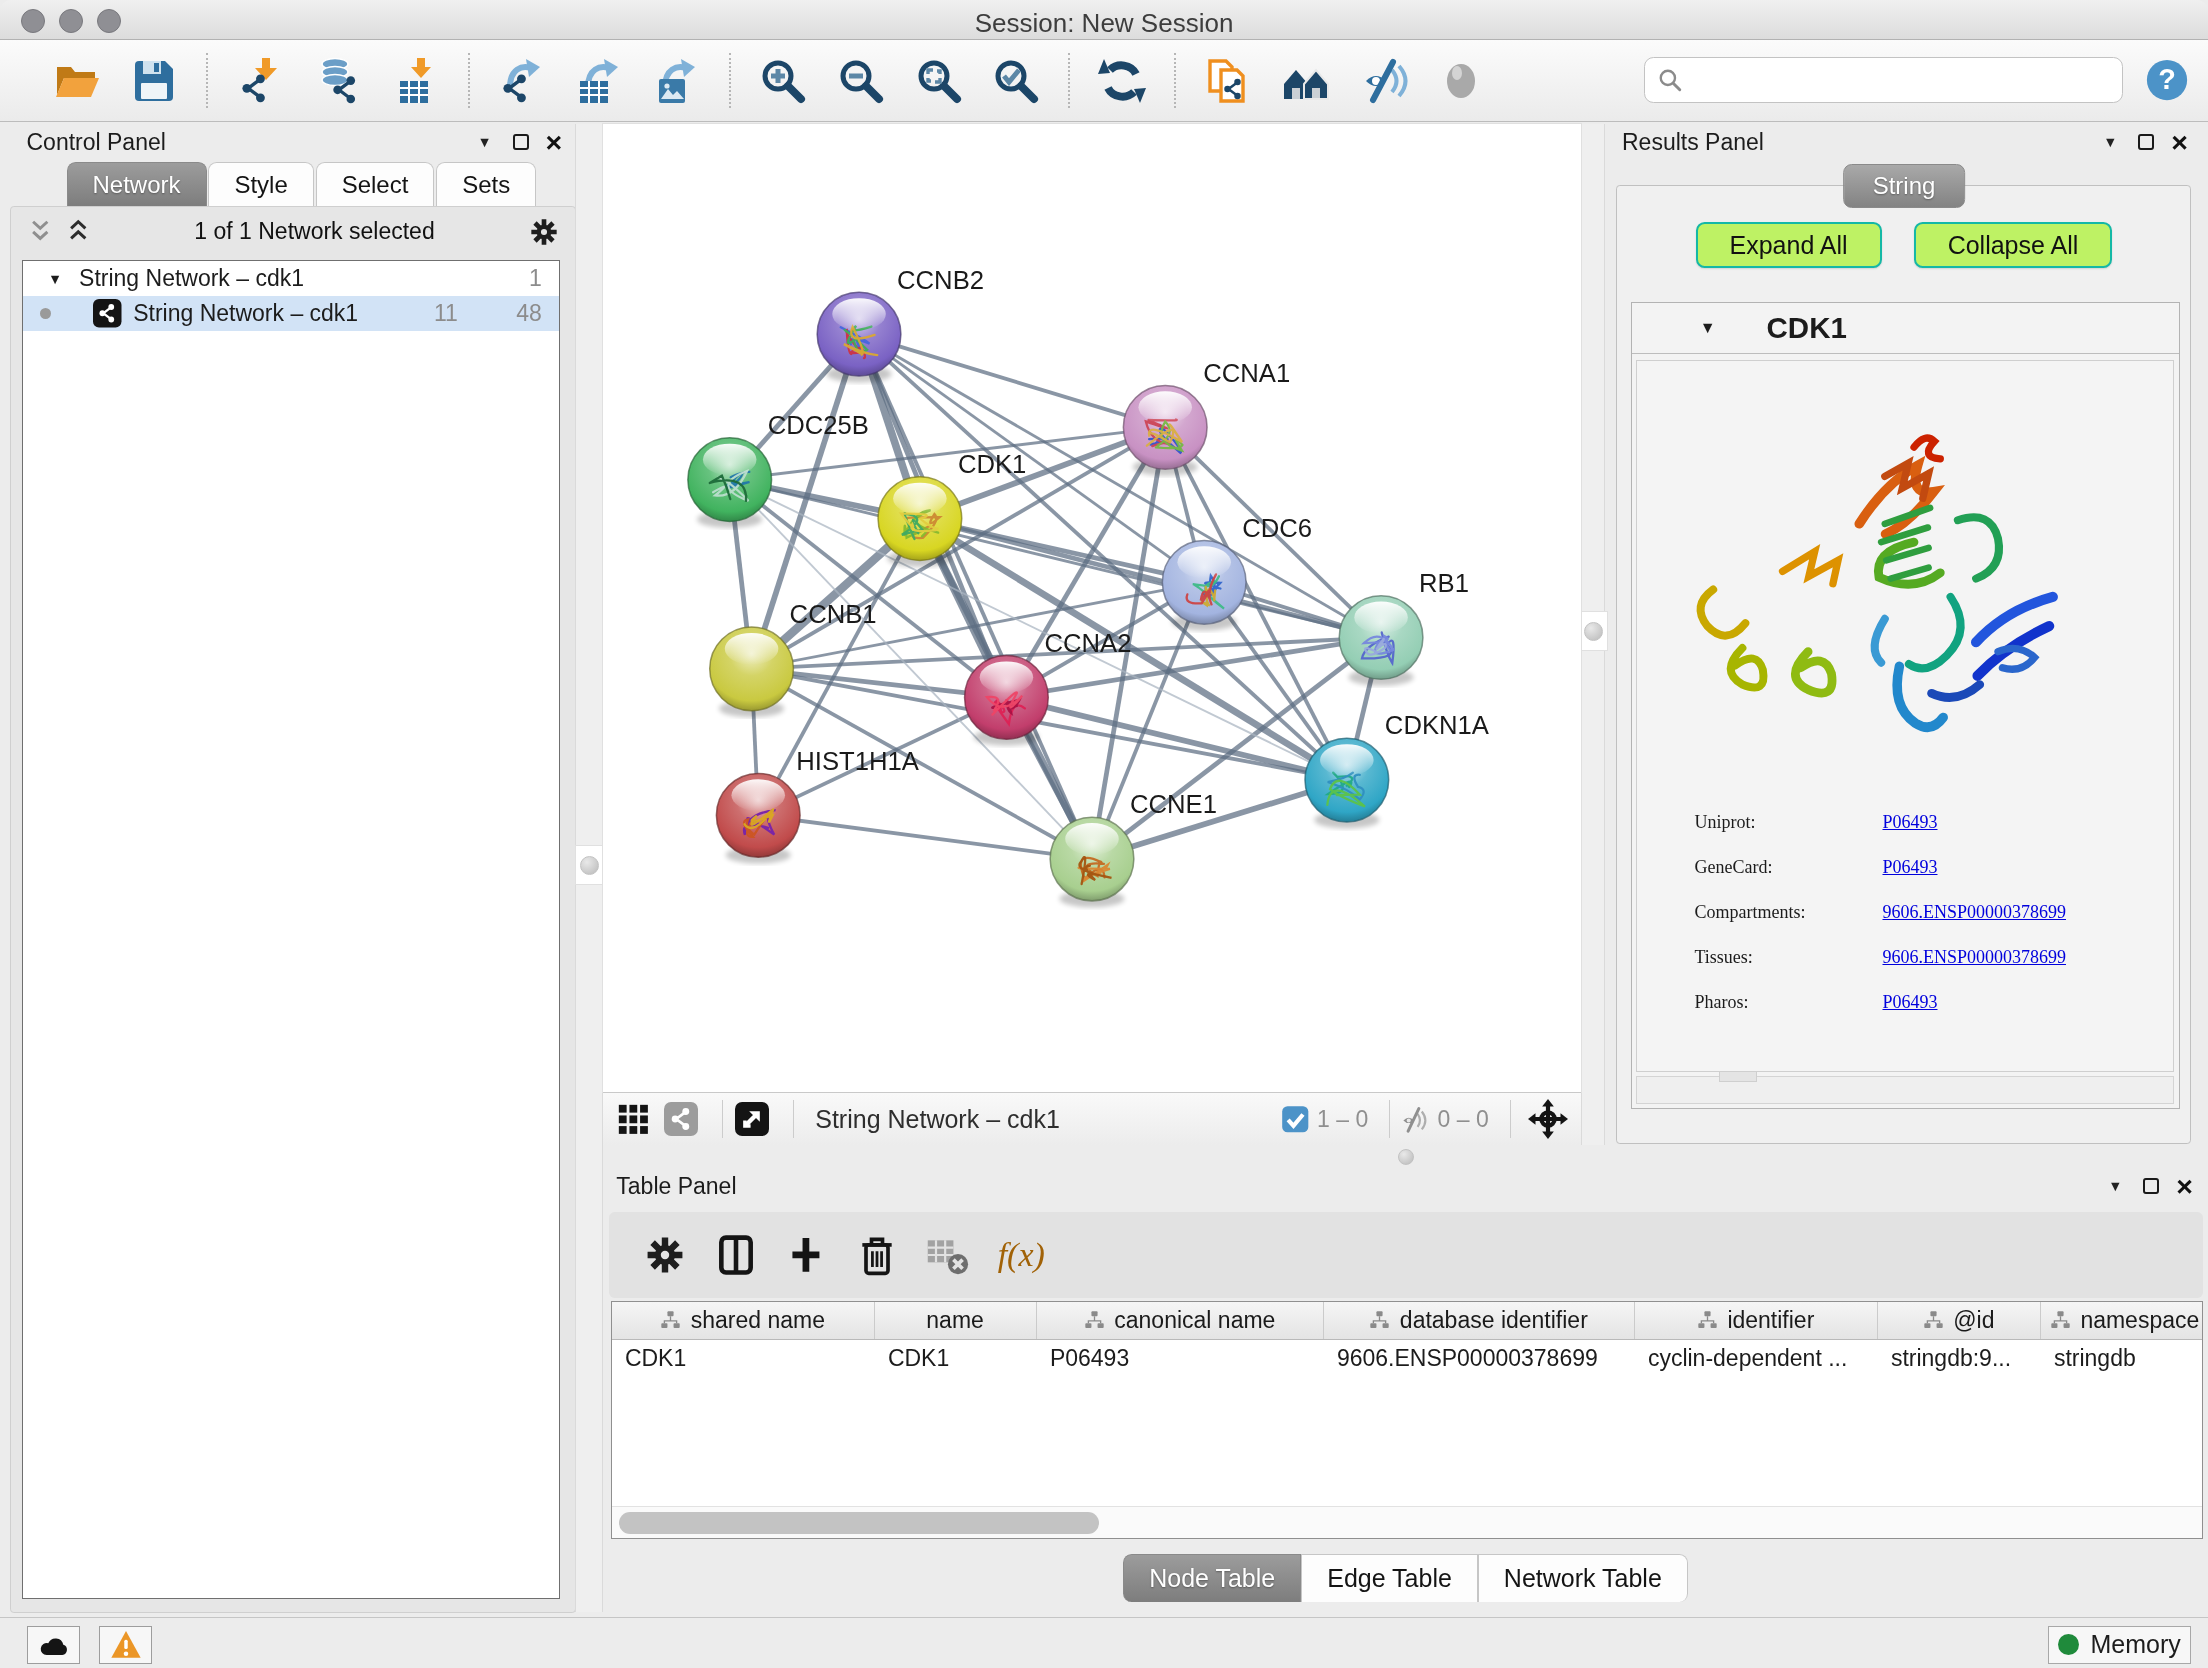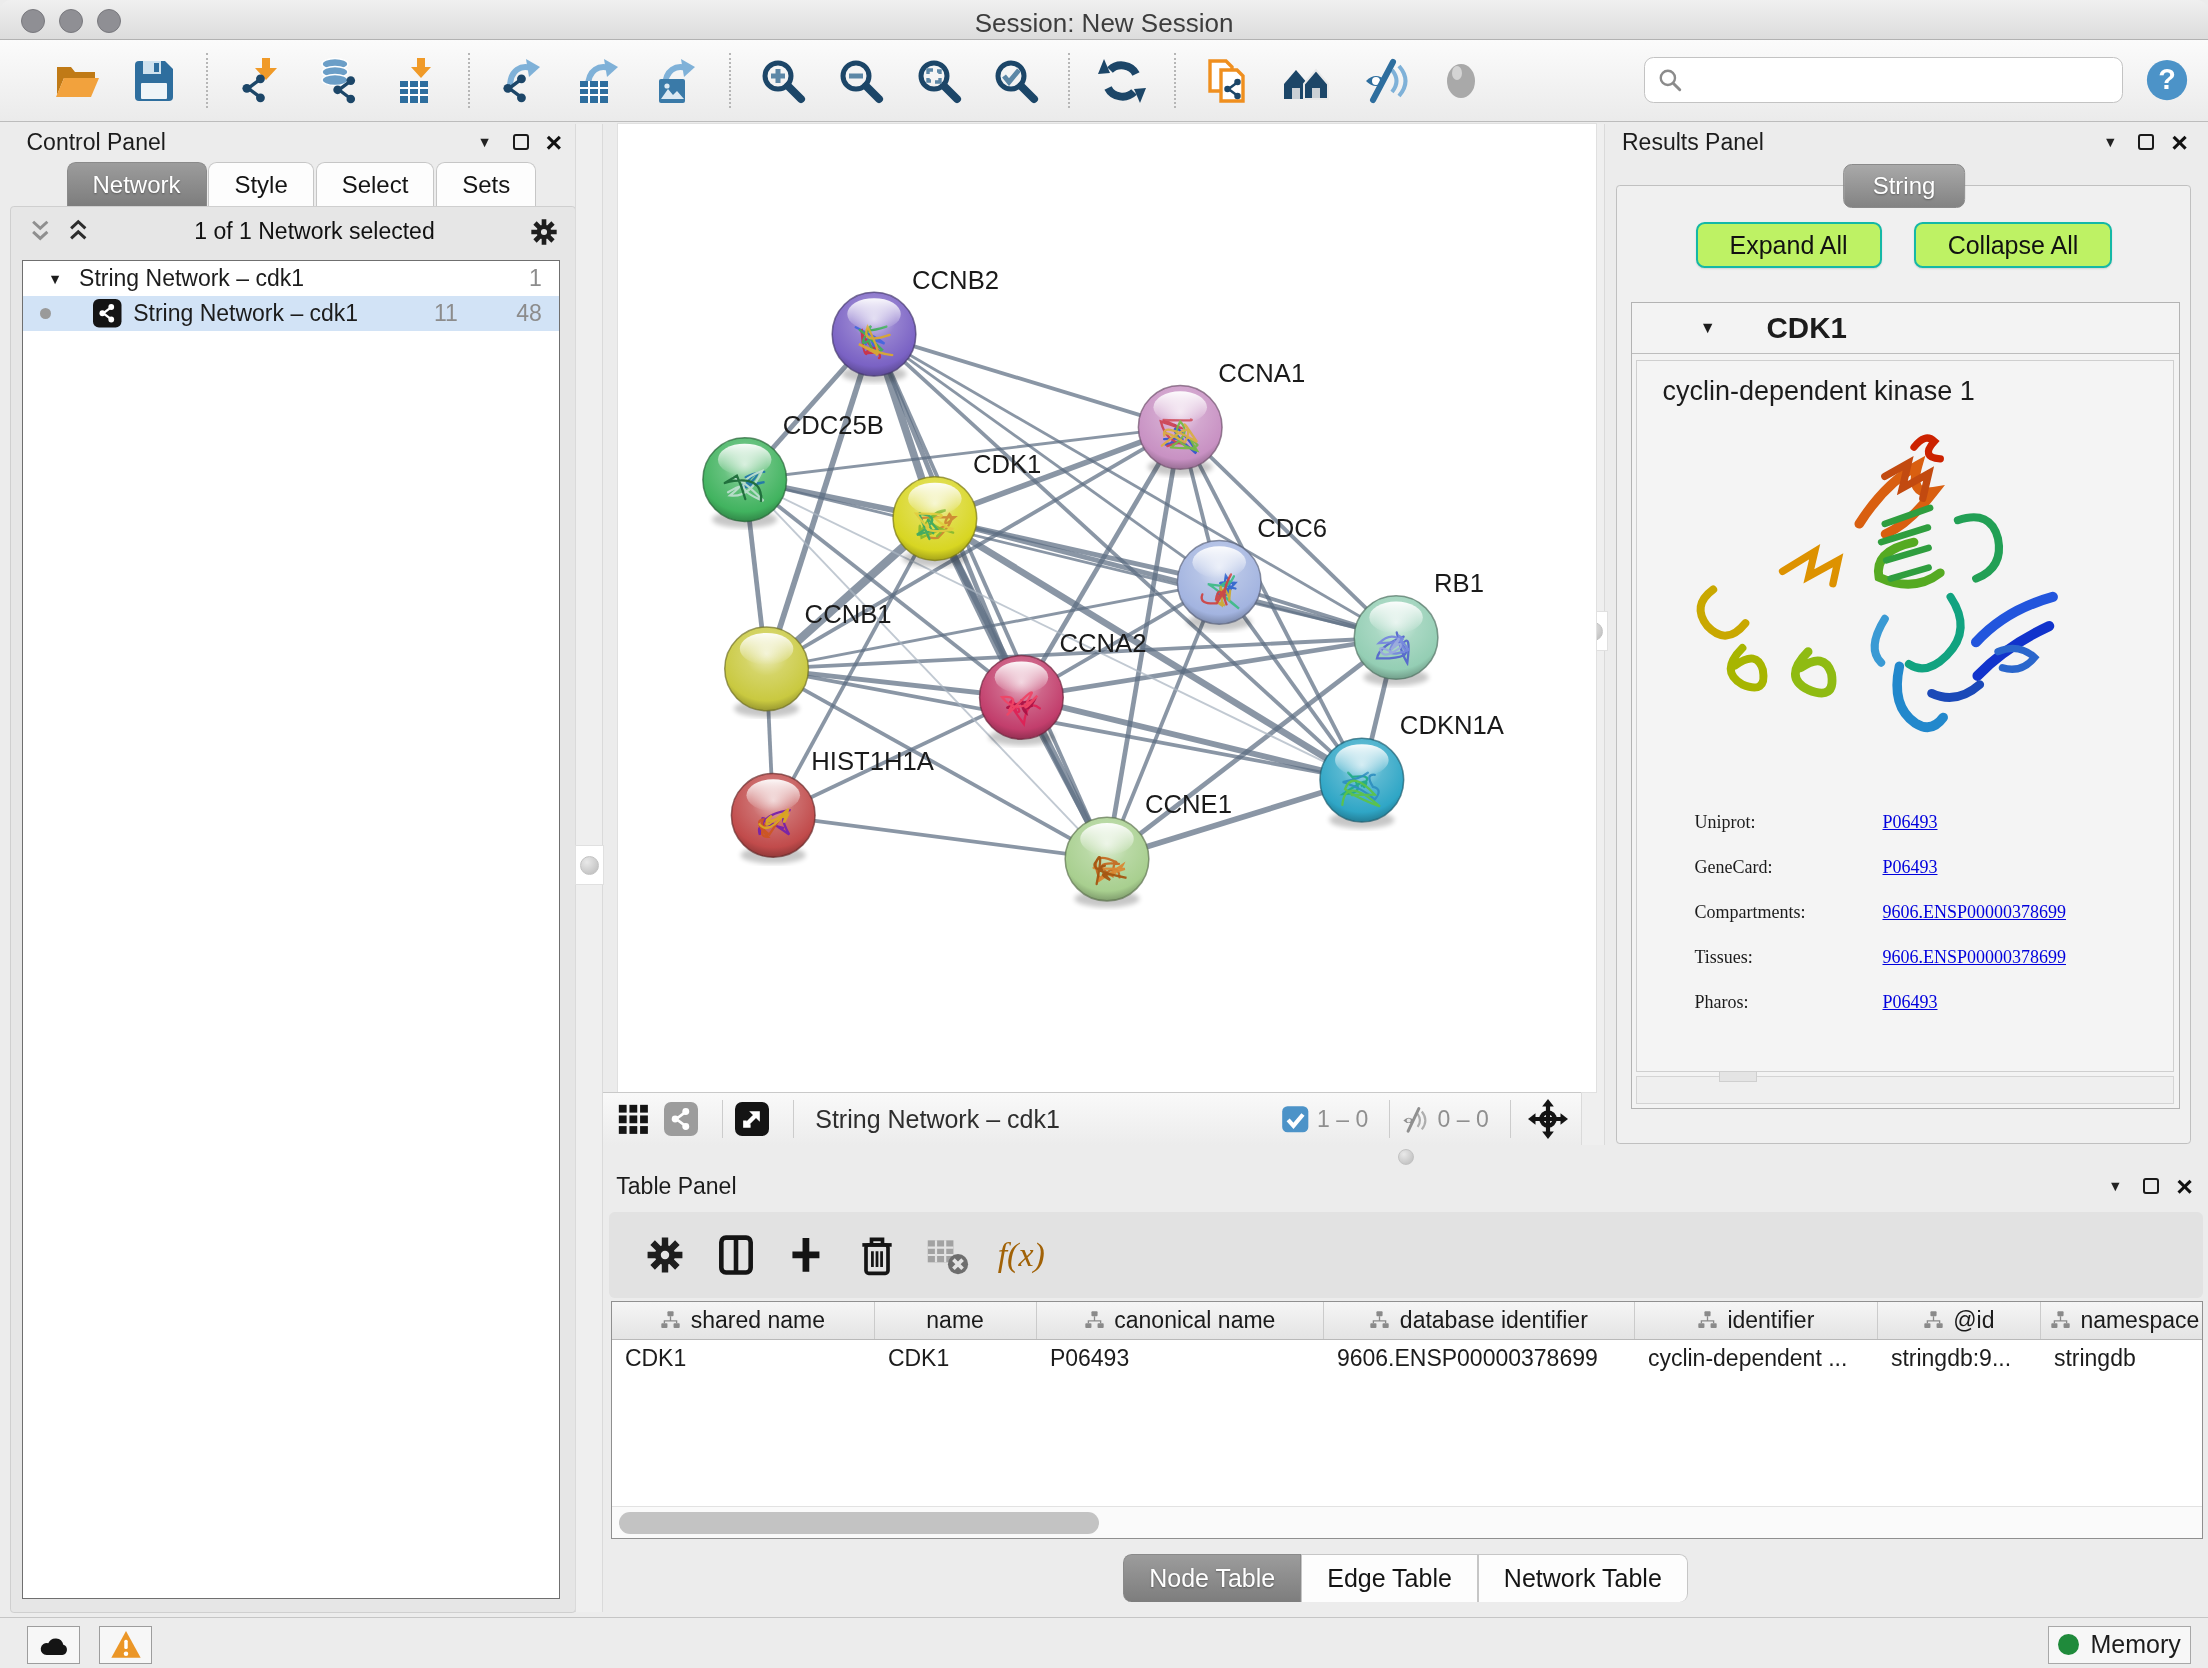--- a/index.html
+++ b/index.html
@@ -60,21 +60,21 @@
   .tree-nums span { color:#8c8c8c; width:67px; text-align:right; margin-right:17px; }
 
   
   .vsplit { position:absolute; background:#efefef; border-left:1px solid #dadada; border-right:1px solid #dadada; }
   .split-handle { position:absolute; width:28.5px; height:40px; background:#fff; border:1px solid #e0e0e0; display:flex; align-items:center; justify-content:center; }
   .split-dot { width:19px; height:19px; border-radius:50%; background:radial-gradient(circle at 35% 30%, #e9e9e9, #b9b9b9); border:1px solid #c2c2c2; }
   #h-split { position:absolute; left:603px; top:1145px; width:1605px; height:23px; display:flex; align-items:center; justify-content:center; }
   #h-split .split-dot { width:16px; height:16px; }
 
   
-  #network-canvas { position:absolute; left:603px; top:124px; width:978px; height:968px; background:#fff; outline:1px solid #e0e0e0;margin-left:15px; }
+  #network-canvas { position:absolute; left:603px; top:124px; width:978px; height:968px; background:#fff; outline:1px solid #e0e0e0; }
   #network-toolbar { position:absolute; left:603px; top:1092px; width:978px; height:53px;
     background:linear-gradient(#f9f9f9,#ececec); border-top:1px solid #c9c9c9; display:flex; align-items:center; padding:0 13.3px; }
   .ntb-icon { width:34px; height:34px; margin-right:13.3px; }
   .ntb-sep { width:0; height:38px; border-left:1px solid #cccccc; margin:0 11.4px; }
   #ntb-title { font-size:25px; color:#2e2e2e; margin-left:9.5px; }
   #ntb-right { margin-left:auto; display:flex; align-items:center; }
   .ntb-count { font-size:23px; color:#8f8f8f; margin:0 9.5px 0 7.6px; }
   #ntb-right .ntb-icon { width:28.5px; height:28.5px; margin:0; }
   #ntb-crosshair { width:40px; height:40px; margin-left:5.7px; }
 
@@ -718,21 +718,20 @@
     <div id="rp-buttons">
       <span class="rp-btn">Expand All</span>
       <span class="rp-btn">Collapse All</span>
     </div>
     <div id="rp-section">
       <div id="rp-sec-header">
         <span class="caret">▼</span>
         <span id="rp-gene-symbol">CDK1</span>
       </div>
       <div id="rp-sec-body">
-        <div id="rp-gene-desc">cyclin-dependent kinase 1</div>
         <svg id="protein-figure" width="409" height="361" viewBox="0 0 560 490">
           <g fill="none" stroke-linecap="round">
             <path d="M330 20 q15 -20 28 -8 q-20 22 8 24" stroke="#cc2200" stroke-width="10"></path>
             <path d="M255 125 q35 -55 80 -80 q-12 42 22 36 q-34 44 -66 58" stroke="#d95f10" stroke-width="13"></path>
             <path d="M290 60 l32 -18 l-8 34 l36 -20 l-8 34" stroke="#c24a10" stroke-width="10"></path>
             <path d="M150 190 l44 -27 l-8 34 l40 -22 l-7 32" stroke="#dd9200" stroke-width="10"></path>
             <path d="M55 215 q-30 22 -8 50 q26 28 52 -4" stroke="#c9a800" stroke-width="11"></path>
             <path d="M95 295 q-32 32 0 50 q34 14 28 -20 q-8 -28 -38 -6" stroke="#a7b500" stroke-width="11"></path>
             <path d="M185 300 q-35 35 0 52 q38 16 32 -22 q-10 -30 -42 -8" stroke="#8fbb12" stroke-width="12"></path>
             <path d="M330 150 q-55 12 -48 48 q48 22 84 -6" stroke="#55aa22" stroke-width="12"></path>

